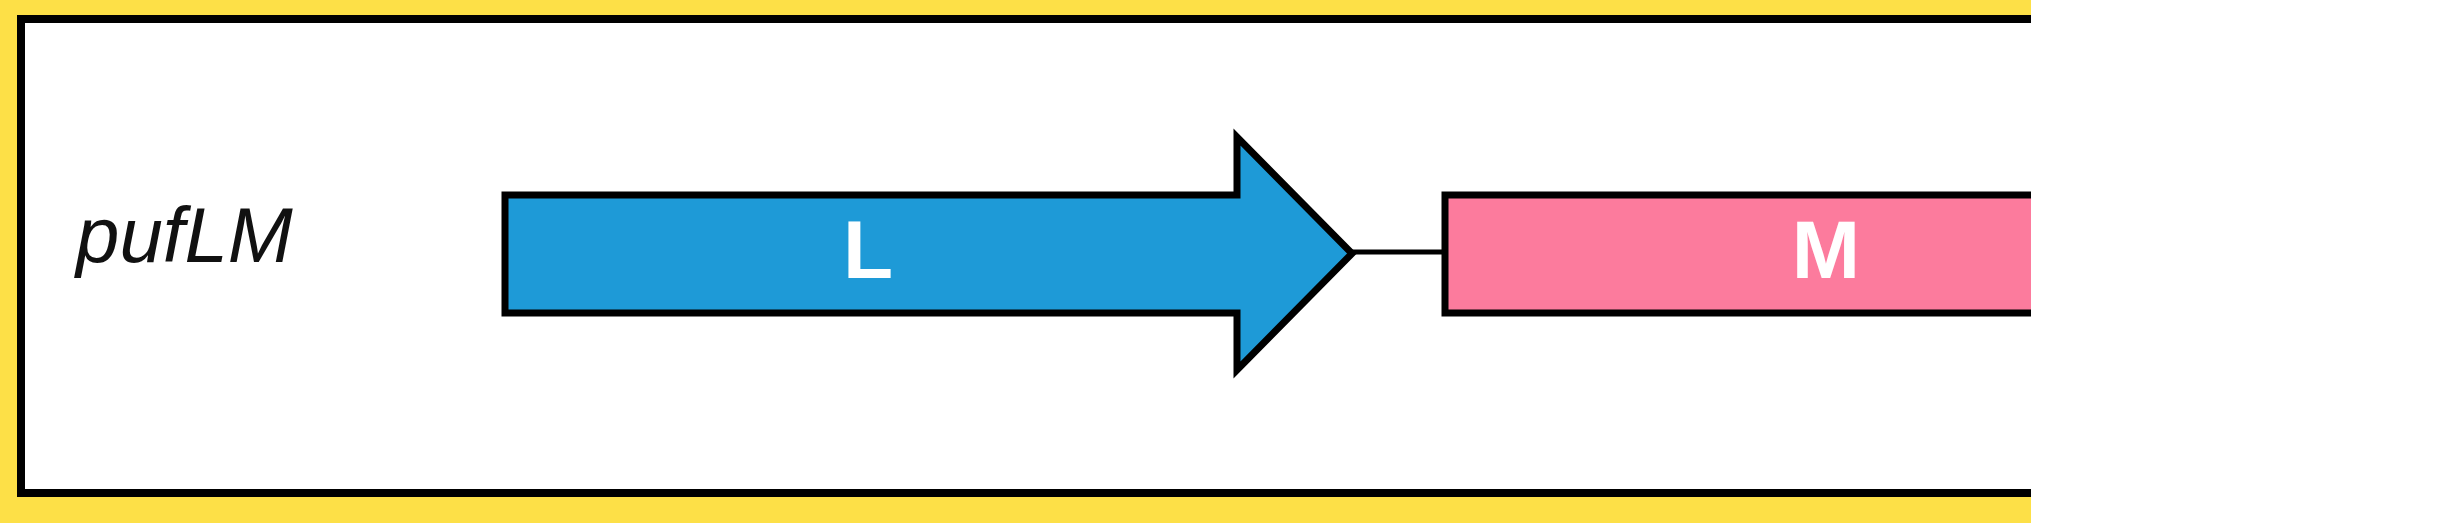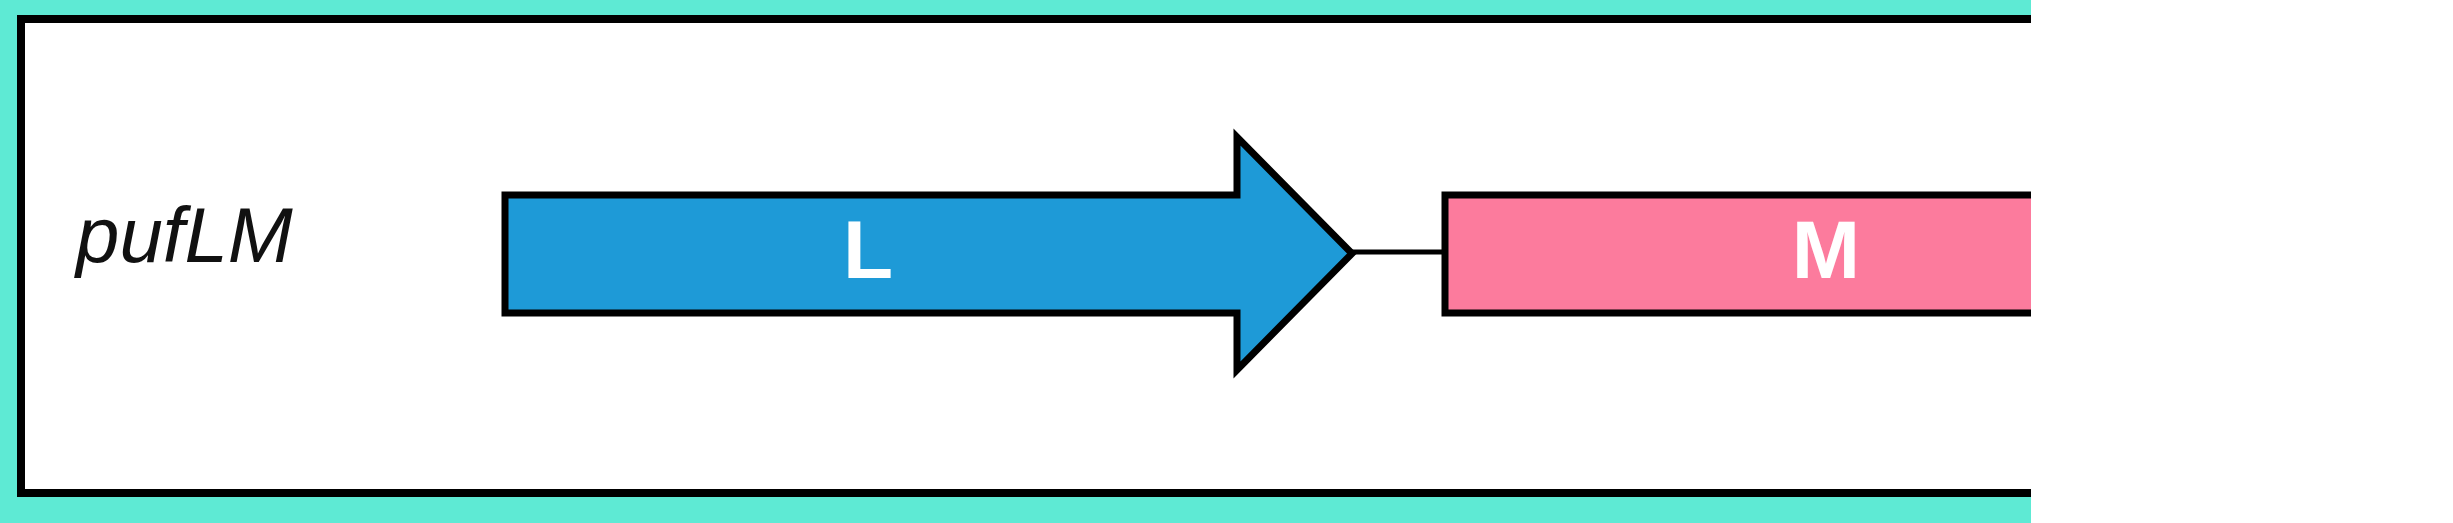--- a/index.html
+++ b/index.html
@@ -64,21 +64,21 @@
     font-family: "Liberation Sans", "DejaVu Sans", sans-serif;
     font-size: 82px;
     font-weight: bold;
     text-anchor: middle;
     dominant-baseline: alphabetic;
   }
 </style>
 </head>
 <body>
 
-<div id="canvas" style="width: 2031px; height: 523px; background: #5eead4;">
+<div id="canvas" style="width: 2031px; height: 523px; background: #fde047;">
 
   <div id="frame" style="border-color: rgb(0, 0, 0); border-width: 8px;"></div>
 
   <div id="locus-label">pufLM</div>
 
   <svg id="genes-svg" viewBox="0 0 2453 523">
 
     <line class="gene-connector" id="connector-line" x1="1352" y1="252" x2="1445" y2="252" stroke="#000000" stroke-width="5"></line>
 
     <g>

